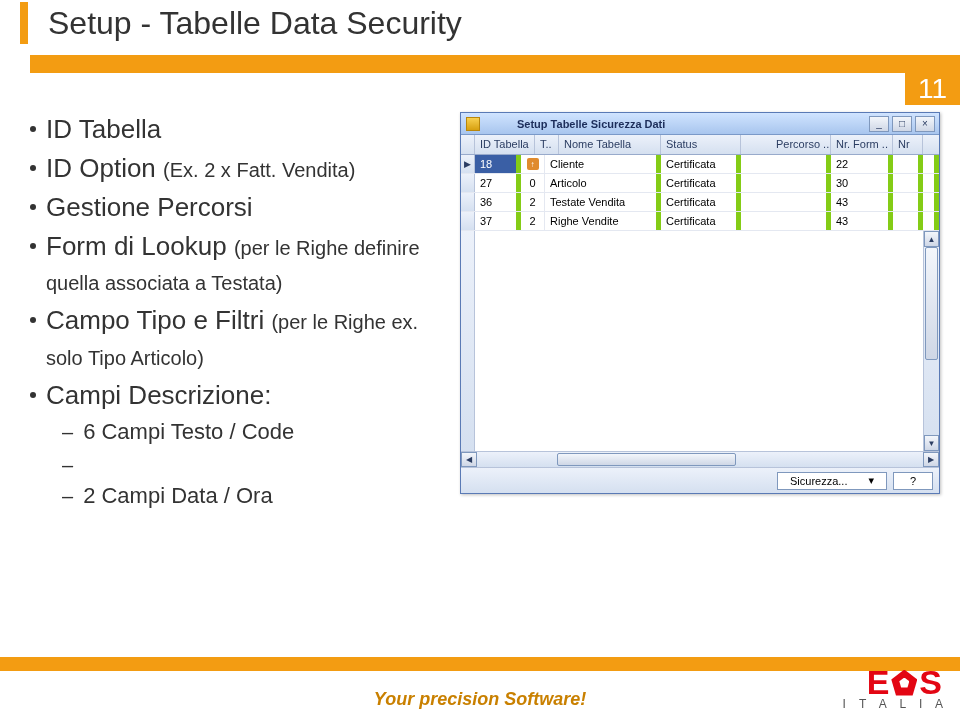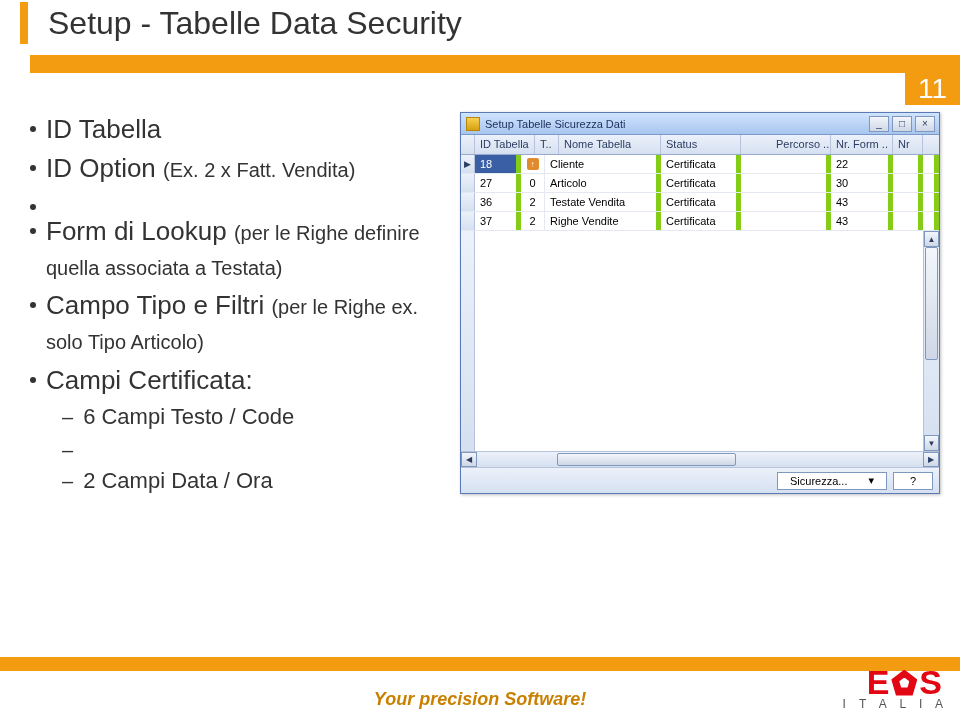--- a/index.html
+++ b/index.html
@@ -102,21 +102,21 @@
     display: flex;
     align-items: center;
     border-bottom: 1px solid #7a99c8;
   }
   .win-title .win-icon {
     width: 14px; height: 14px;
     background: linear-gradient(#f8d050,#d7a010);
     margin: 0 5px 0 5px;
     border: 1px solid #b8860b;
   }
-  .win-title .win-name { flex: 1; font-weight: 400; color: #1c2d5a; }
+  .win-title .win-name { flex: 1; font-weight: 700; color: #1c2d5a; margin-left: 32px; }
   .win-btns { display: flex; gap: 3px; margin-right: 4px; }
   .win-btn {
     width: 20px; height: 16px;
     background: linear-gradient(#f3f6fb,#cfd7e6);
     border: 1px solid #7f98bd;
     display: flex; align-items: center; justify-content: center;
     font-size: 10px; color: #2b3d62;
   }
 
   .grid-wrap { background: #fff; }
@@ -308,36 +308,37 @@
     <div class="txt">ID Tabella</div>
   </div>
   <div class="b1">
     <div class="dot"></div>
     <div class="txt">
       <span>ID Option </span><span class="sm">(Ex. 2 x Fatt. Vendita)</span>
     </div>
   </div>
   <div class="b1">
     <div class="dot"></div>
+    <div class="txt">Gestione Percorsi</div>
   </div>
   <div class="b1">
     <div class="dot"></div>
     <div class="txt">
       <span>Form di Lookup </span><span class="sm">(per le Righe definire quella associata a Testata)</span>
     </div>
   </div>
   <div class="b1">
     <div class="dot"></div>
     <div class="txt">
       <span>Campo Tipo e Filtri </span><span class="sm">(per le Righe ex. solo Tipo Articolo)</span>
     </div>
   </div>
   <div class="b1">
     <div class="dot"></div>
-    <div class="txt">Campi Certificata:</div>
+    <div class="txt">Campi Descrizione:</div>
   </div>
   <div class="b2">
     <div class="dash">–</div>
     <div class="txt">6 Campi Testo / Code</div>
   </div>
   <div class="b2">
     <div class="dash">–</div>
   </div>
   <div class="b2">
     <div class="dash">–</div>

